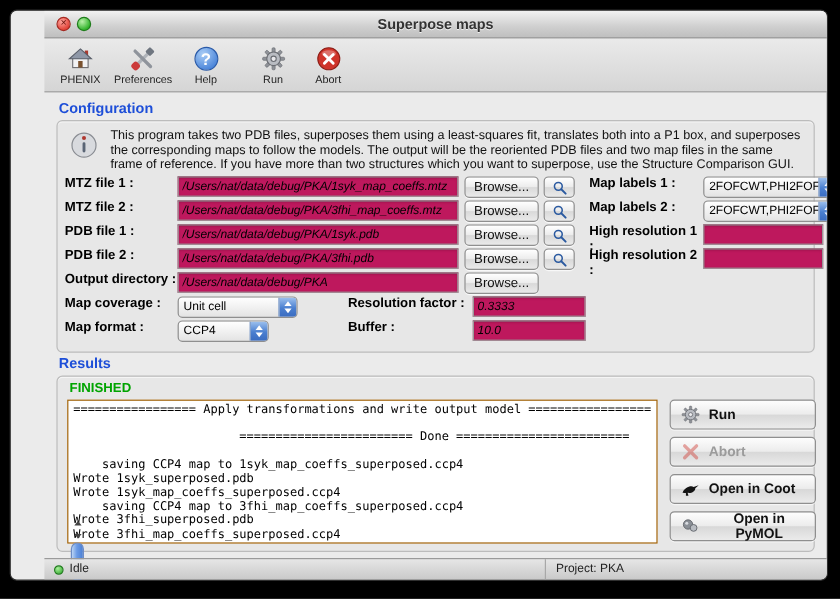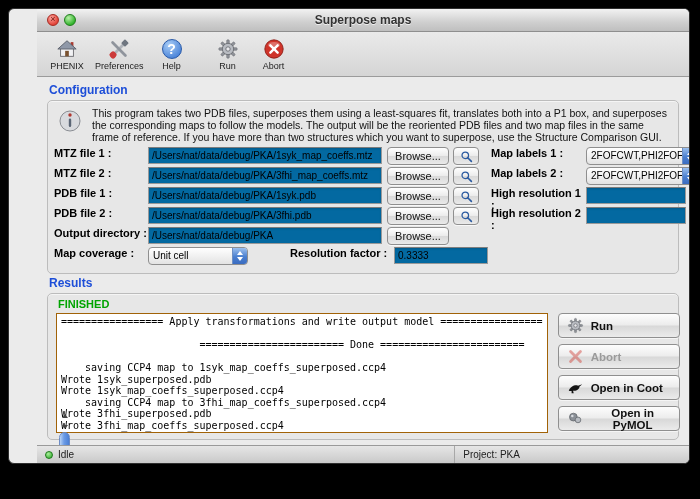--- a/index.html
+++ b/index.html
@@ -35,22 +35,22 @@
   
   .content{padding:4px 10px 5px;}
   .section-title{font-weight:bold;font-size:12px;color:#1d4ed8;margin:2px 2px 3px;}
   .groupbox{border:1px solid #bcbcbc;border-radius:5px;background:#e7e7e7;box-shadow:inset 0 1px 0 rgba(255,255,255,.6);box-sizing:border-box;}
   .config{padding:5px 6px 6px;}
   .info{display:flex;gap:10px;padding:1px 4px 4px;align-items:flex-start;}
   .info-icon svg{width:24px;height:26px;}
   .info-text{font-size:10.5px;line-height:12px;color:#111;max-width:600px;}
   .form-row{display:flex;align-items:flex-start;height:20px;margin:0;font-size:11px;}
   .lbl{width:94px;font-weight:bold;flex:none;}
-  input.tf{height:17px;box-sizing:border-box;border:1px solid #999;border-top-color:#7d7d7d;background:#0369a1;
-    font-family:"Liberation Sans",sans-serif;font-size:10px;padding:1px 3px;box-shadow:inset 0 1px 2px rgba(0,0,0,.15);}
+  input.tf{height:17px;box-sizing:border-box;border:1px solid #999;border-top-color:#7d7d7d;background:#be185d;
+    font-family:"Liberation Sans",sans-serif;font-size:10px;padding:1px 3px;box-shadow:inset 0 1px 2px rgba(0,0,0,.15);font-style:italic;}
   .path-input{width:234px;flex:none;}
   .aqua-btn{height:18px;box-sizing:border-box;border:1px solid #8f8f8f;border-radius:4px;
     background:linear-gradient(#fff,#ececec 48%,#d9d9d9 52%,#eaeaea);font-size:11px;font-family:inherit;color:#111;
     box-shadow:0 1px 0 rgba(255,255,255,.7);cursor:default;}
   .browse{margin-left:5px;width:62px;flex:none;}
   .mag{margin-left:4px;width:26px;flex:none;display:flex;align-items:center;justify-content:center;padding:0;}
   .mag svg{width:13px;height:13px;}
   .rlbl{font-weight:bold;margin-left:12px;width:95px;flex:none;}
   .combo{height:18px;box-sizing:border-box;border:1px solid #8f8f8f;border-radius:4px;
     background:linear-gradient(#fff,#e3e3e3);display:flex;overflow:hidden;flex:none;}
@@ -264,20 +264,34 @@
             <span class="carrows">
                 <i class="tri-up"></i>
                 <i class="tri-dn"></i>
               </span>
           </div>
         </span>
         <span class="opt-lbl2">Resolution factor :</span>
         <input class="tf optf" value="0.3333" style="">
       </div>
 
+      <div class="form-row">
+        <span class="lbl">Map format :</span>
+        <span class="combo-slot">
+          <div class="combo w76">
+            <span class="ctxt">CCP4</span>
+            <span class="carrows">
+                <i class="tri-up"></i>
+                <i class="tri-dn"></i>
+              </span>
+          </div>
+        </span>
+        <span class="opt-lbl2">Buffer :</span>
+        <input class="tf optf" value="10.0" style="">
+      </div>
 
     </div>
 
     <div class="section-title">Results</div>
 
     <div class="groupbox results-box">
       <div class="finished">FINISHED</div>
       <div class="results-body">
         <div class="console-wrap">
           <pre class="console">================= Apply transformations and write output model =================

